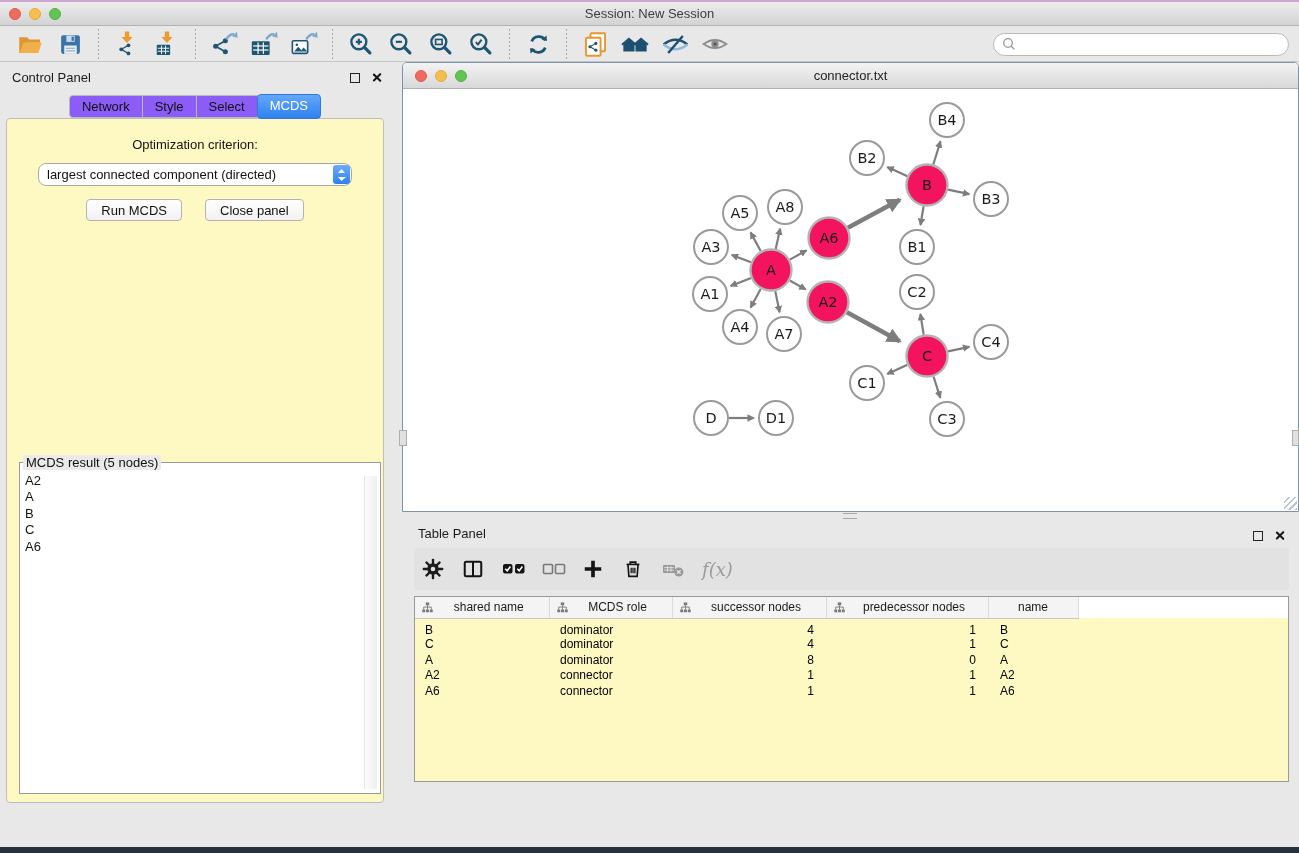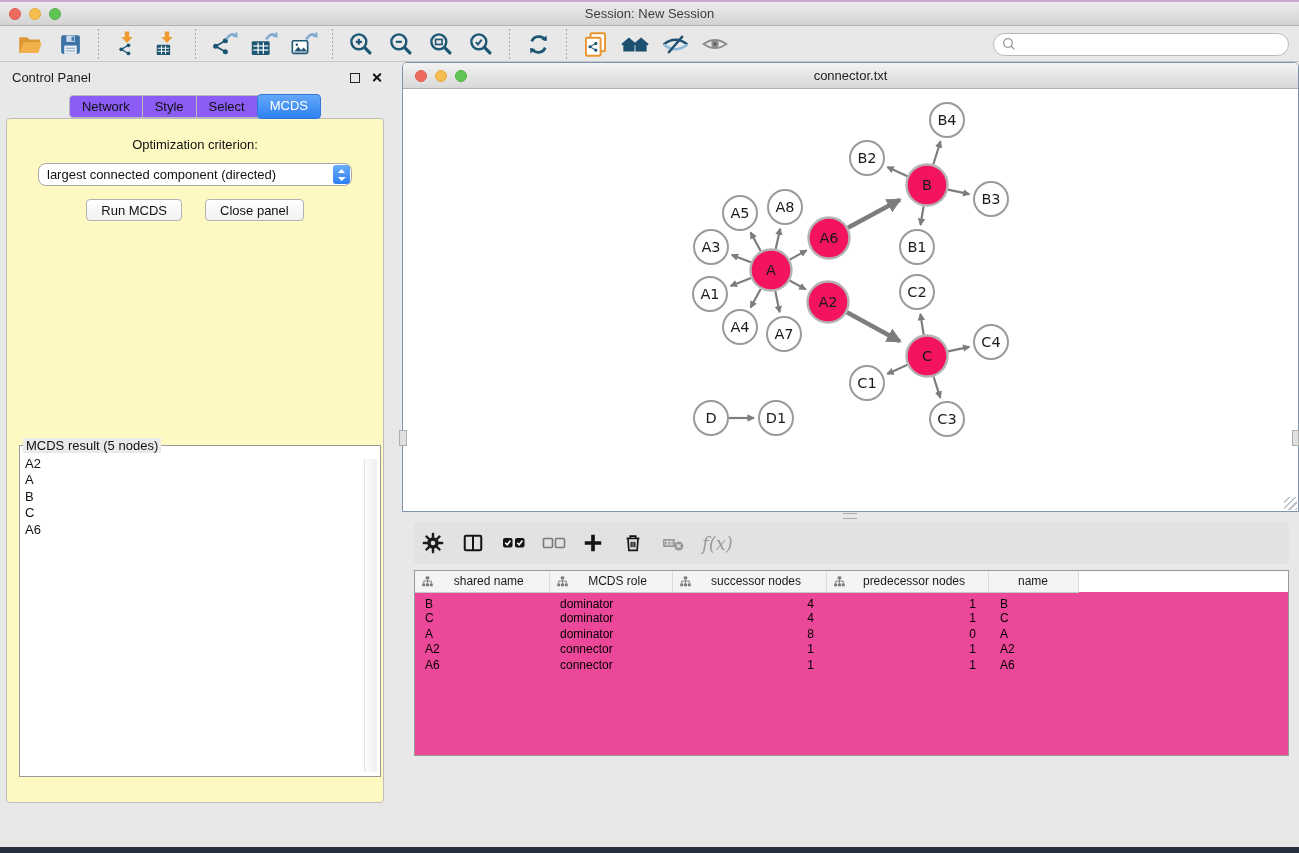--- a/index.html
+++ b/index.html
@@ -44,21 +44,21 @@
     border:1px solid #bdbdbd;border-radius:4px}
   .opt-label{margin-top:18px;text-align:center;font-size:13px;color:#111}
   .dropdown{margin:11px auto 0;width:314px;height:23px;background:#fff;border:1px solid #a8a8a8;
     border-radius:8px;display:flex;align-items:center}
   .dropdown-value{flex:1;font-size:13px;padding-left:8px;color:#111;white-space:nowrap;overflow:hidden}
   .dropdown-stepper{width:17px;height:19px;margin-right:1px;border-radius:3px;
     background:linear-gradient(#6cadf9,#2d7ff3);display:flex;align-items:center;justify-content:center}
   .btn-row{margin-top:13px;display:flex;justify-content:center;gap:23px}
   .push-btn{font-size:13px;height:22px;padding:0 14px;background:linear-gradient(#ffffff,#f1f1f1);
     border:1px solid #b3b3b3;border-radius:4px;color:#111;font-family:inherit}
-  .result-fieldset{position:absolute;left:12px;width:362px;top:319px;height:339px;
+  .result-fieldset{position:absolute;left:12px;width:362px;top:336px;height:339px;
     border:1px solid #9a9a9a;background:#fff}
   .result-fieldset legend{font-size:13px;margin-left:3px;padding:0 3px;background:#eaeaea;color:#111}
   .result-list{padding:3px 4px 0 5px}
   .result-item{font-size:13px;line-height:16.4px}
   .result-scroll{position:absolute;right:3px;top:6px;bottom:4px;width:13px;
     background:linear-gradient(90deg,#fbfbfb,#efefef);border-left:1px solid #e4e4e4}
   
   .network-window{position:absolute;left:402px;top:62px;width:897px;height:450px;background:#fff;
     border:1px solid #7e93ab;border-radius:5px 5px 0 0}
   .nw-titlebar{height:26px;background:linear-gradient(#f3f3f3,#d8d8d8);border-bottom:1px solid #b0b0b0;
@@ -73,21 +73,21 @@
   .h-grip{position:absolute;left:843px;top:513px;width:14px;height:6px;
     border-top:1px solid #a8a8a8;border-bottom:1px solid #a8a8a8}
   
   .table-panel{position:absolute;left:402px;top:520px;width:897px;height:292px}
   .tp-title{position:absolute;left:16px;top:6px;font-size:13px;color:#1b1b1b}
   .tp-header{position:relative;height:26px}
   .tp-toolbar{margin:2px 10px 0 12px;height:42px;background:#e2e2e2;border-radius:3px;
     display:flex;align-items:center;gap:3px;padding:0 8px}
   .tp-btn{width:37px;height:36px;display:flex;align-items:center;background:none;border:none}
   .tbl-fx{font-family:"DejaVu Serif",serif;font-style:italic;font-size:18px;color:#9a9a9a}
-  .tp-table{margin:6px 10px 0 12px;height:186px;background:#ec4899;border:1px solid #9a9a9a;overflow:hidden}
+  .tp-table{margin:6px 10px 0 12px;height:186px;background:#fef9c3;border:1px solid #9a9a9a;overflow:hidden}
   .tp-table table{border-collapse:collapse;table-layout:fixed;width:100%;font-size:12px}
   .tp-table th{background:#f4f4f4;border-right:1px solid #dadada;border-bottom:1px solid #c8c8c8;
     height:21px;font-weight:400;padding:0}
   .tp-table th.filler{background:#fff;border:none}
   .th-inner{display:flex;align-items:center;padding:0 4px}
   .th-icon{margin-left:3px;display:flex}
   .th-label{flex:1;text-align:center;font-size:12px;color:#1a1a1a}
   .tp-table td{height:15.6px;padding:0;color:#000;white-space:nowrap}
   .tp-table tbody tr:first-child td{padding-top:4px}
   td.c0{padding-left:10px}
@@ -465,20 +465,27 @@
           <text x="373" y="334" text-anchor="middle" fill="#1A1A1A">D1</text>
         </g>
       </svg>
     <div class="resize-corner"></div>
   </div>
   <div class="v-grip" style="left:399px;top:430px"></div>
   <div class="v-grip" style="left:1292px;top:430px;width:7px"></div>
   <div class="h-grip"></div>
 
   <div class="table-panel">
+    <div class="tp-header">
+      <div class="tp-title">Table Panel</div>
+      <div class="panel-icons" style="right:14px">
+        <span class="float-icon"></span>
+        <span class="close-icon"></span>
+      </div>
+    </div>
     <div class="tp-toolbar" id="tp-toolbar">
         <button class="tp-btn">
           <svg viewBox="0 0 24 24" width="22" height="22">
             <g fill="#1c1c1c">
               <rect x="10.7" y="0.8" width="2.6" height="6" rx="0.8" transform="rotate(0 12 12)"></rect>
               <rect x="10.7" y="0.8" width="2.6" height="6" rx="0.8" transform="rotate(45 12 12)"></rect>
               <rect x="10.7" y="0.8" width="2.6" height="6" rx="0.8" transform="rotate(90 12 12)"></rect>
               <rect x="10.7" y="0.8" width="2.6" height="6" rx="0.8" transform="rotate(135 12 12)"></rect>
               <rect x="10.7" y="0.8" width="2.6" height="6" rx="0.8" transform="rotate(180 12 12)"></rect>
               <rect x="10.7" y="0.8" width="2.6" height="6" rx="0.8" transform="rotate(225 12 12)"></rect>

